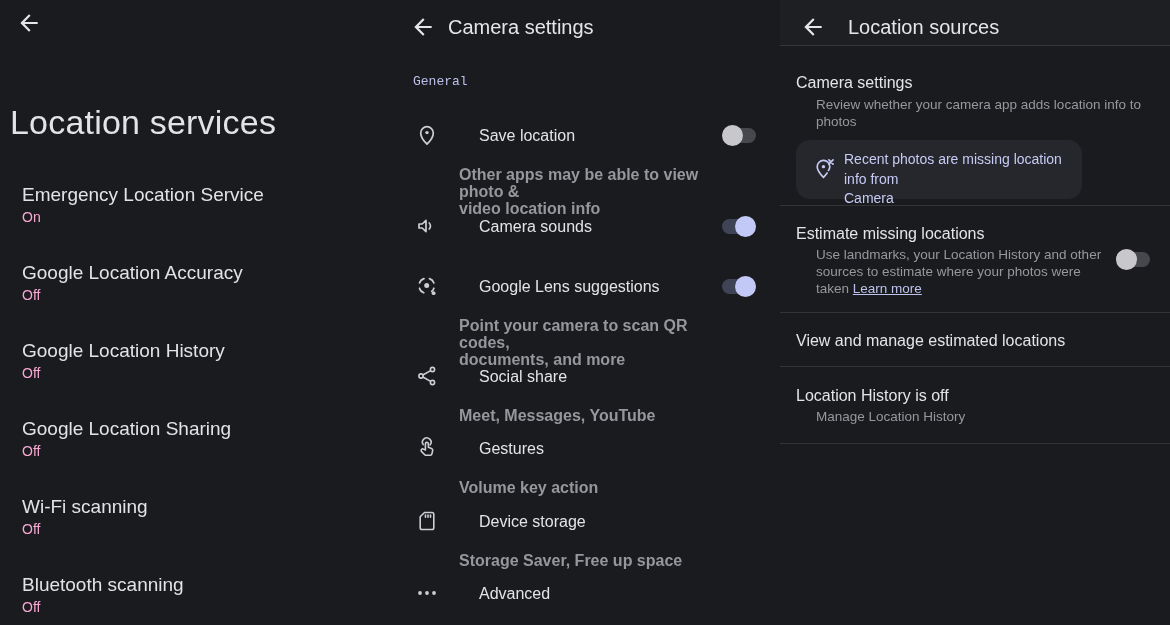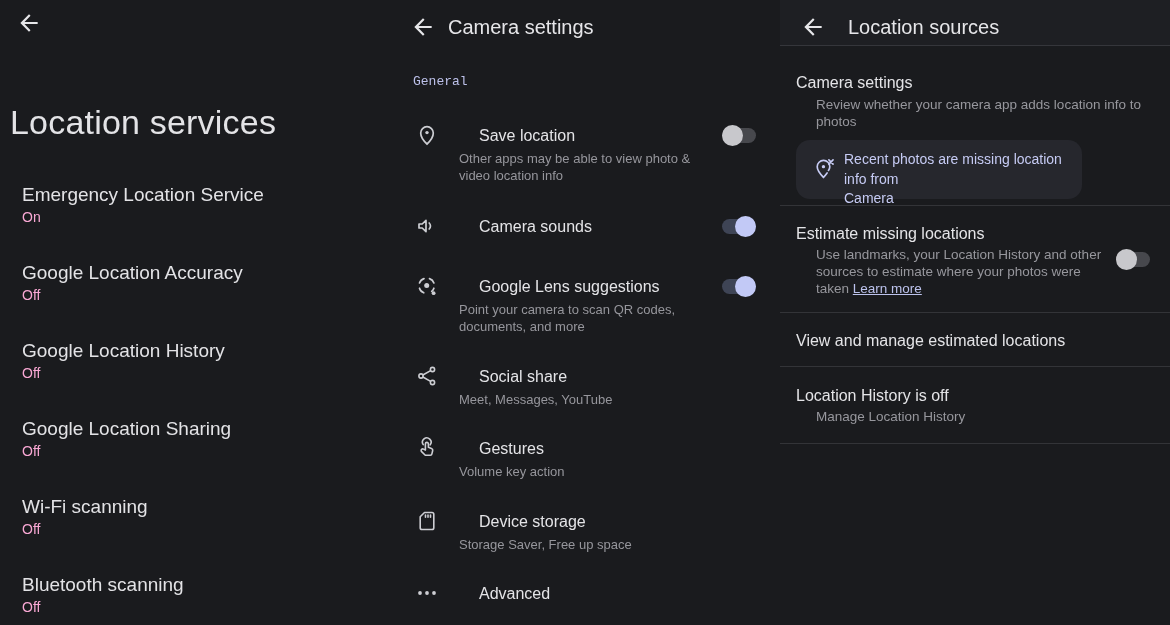--- a/index.html
+++ b/index.html
@@ -39,21 +39,21 @@
   #panel-middle .screen-title { left:58px; }
   .section-label {
     position:absolute; left:23px; top:73px;
     font-size:13px; line-height:17px; color:#bdc1ea;font-family:Liberation Mono, monospace;
   }
   .m-row { position:absolute; left:0; right:0; cursor:pointer; }
   .m-row .row-icon { position:absolute; left:25px; top:-2px; width:24px; height:24px; color:#cdced3; }
   .m-row .row-icon svg { width:100%; height:100%; }
   .m-row .row-text { margin-left:69px; margin-right:62px; }
   .m-row .row-label { font-size:16px; line-height:21px; color:#e4e4e7;margin-left:20px; }
-  .m-row .row-sub { font-size:13px; line-height:17px; color:#96969c; margin-top:4px; white-space:pre-line; }
+  .m-row .row-sub { font-size:16px; line-height:17px; color:#96969c; margin-top:20px; white-space:pre-line;font-weight:bold; }
 
   
   .toggle { position:absolute; width:34px; height:21px; cursor:pointer; }
   .toggle .track { position:absolute; left:0; right:0; top:3px; height:15px; border-radius:8px; }
   .toggle .thumb { position:absolute; top:0; width:21px; height:21px; border-radius:50%; }
   .toggle[data-state="off"] .track { background:#47484d; }
   .toggle[data-state="off"] .thumb { left:0; background:#c8c8cc; }
   .toggle[data-state="on"]  .track { background:#3e4455; }
   .toggle[data-state="on"]  .thumb { right:0; background:#c2c9f6; }
   .m-row .toggle { right:24px; top:0; }

